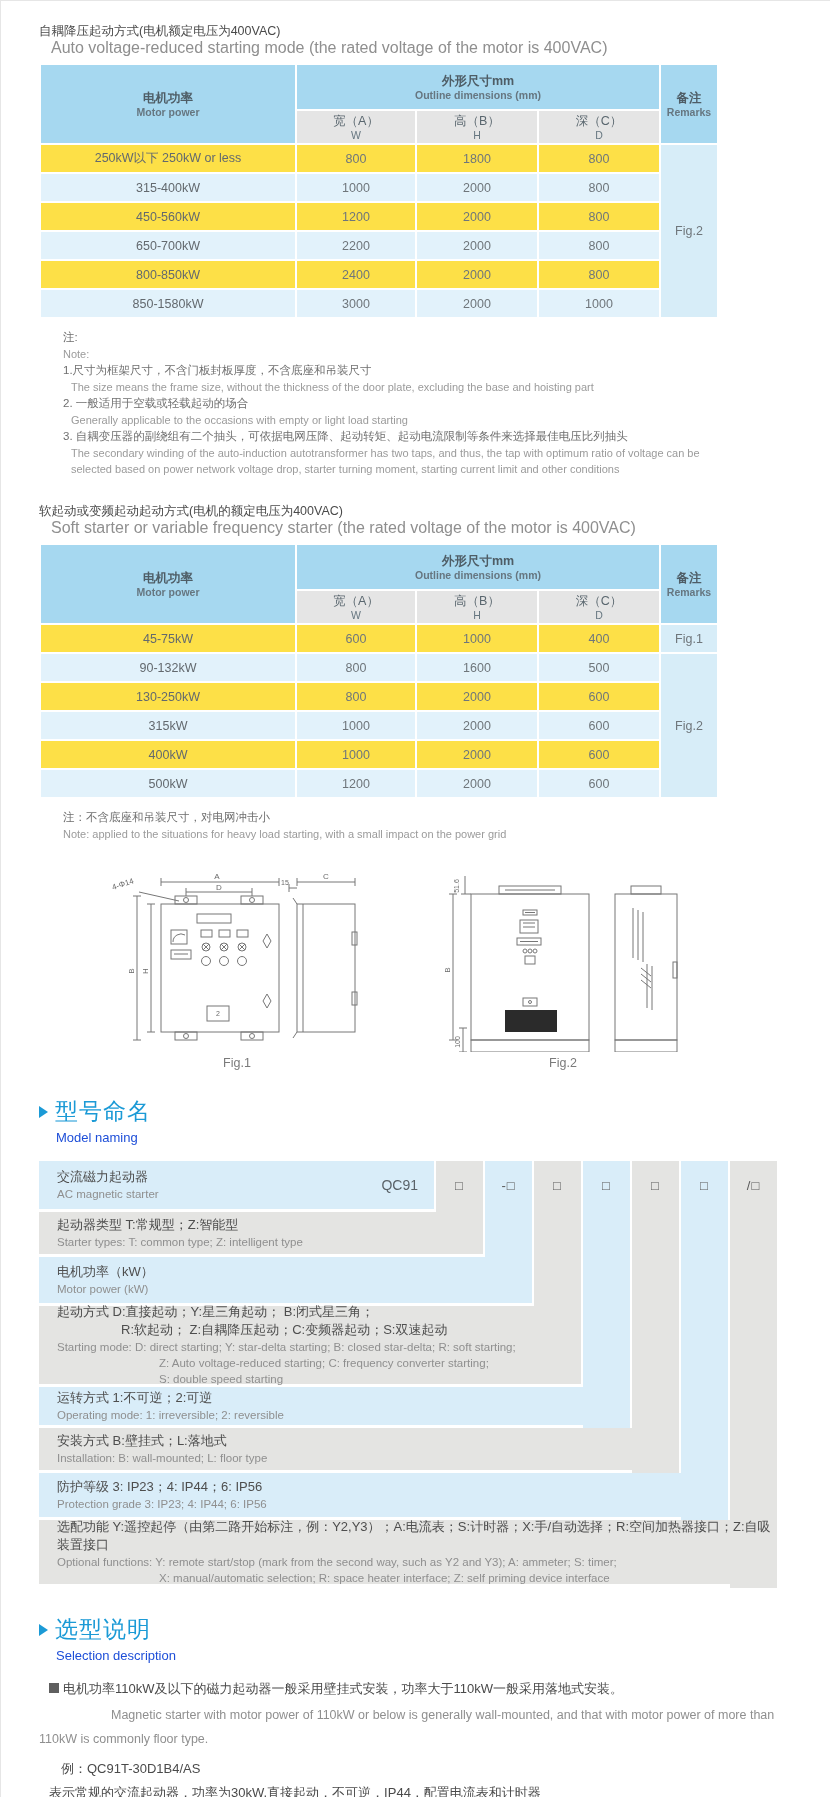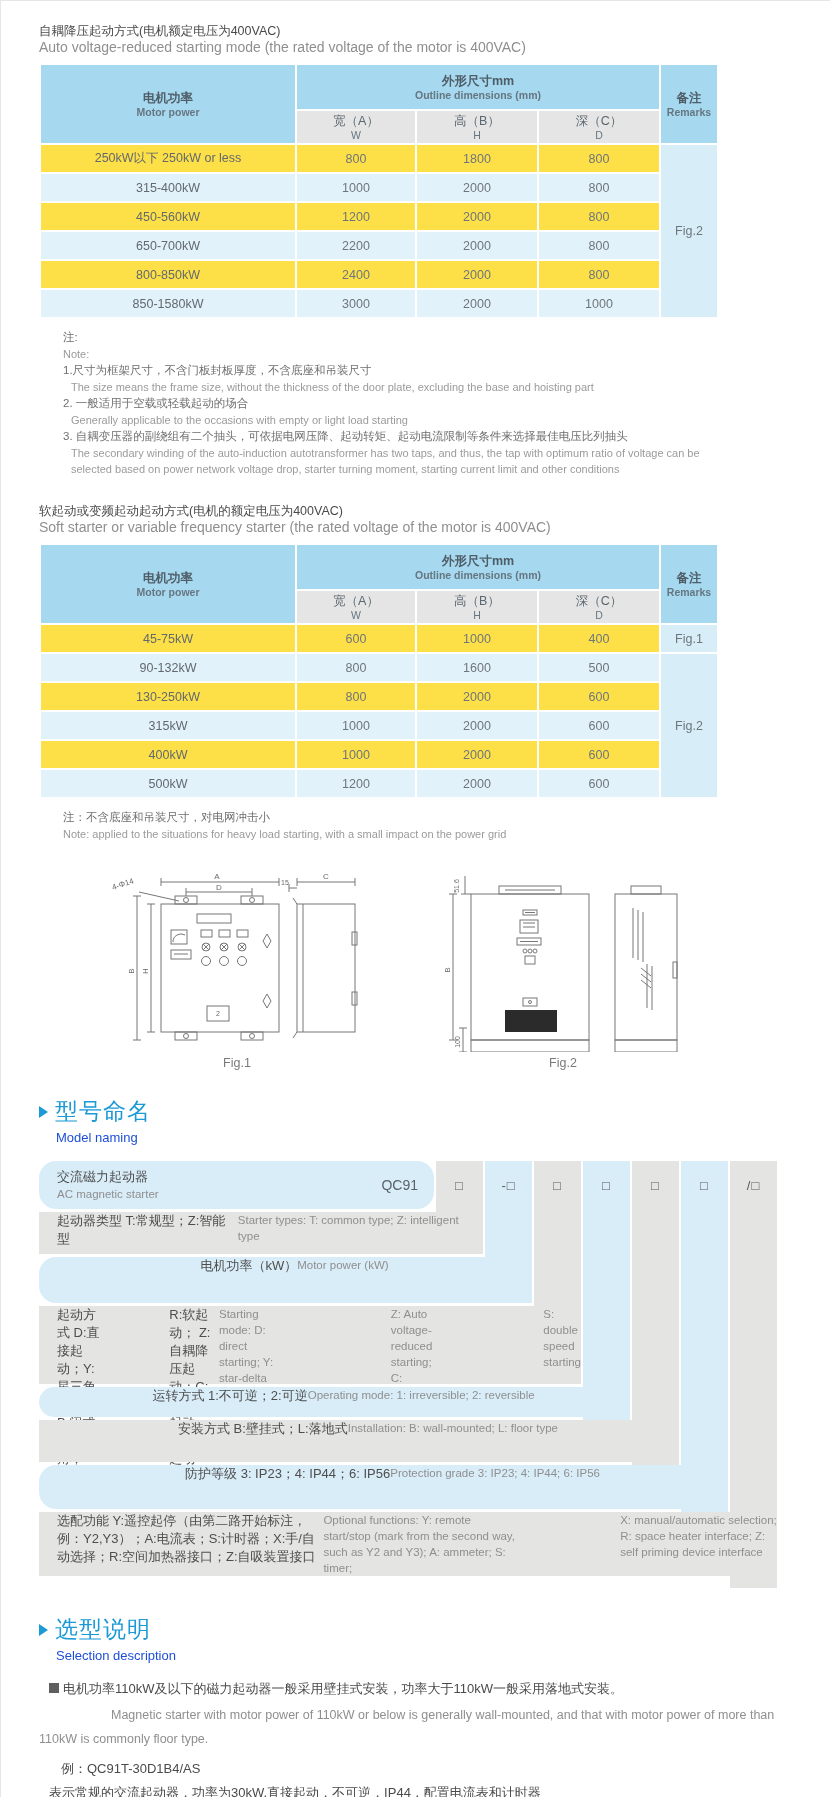--- a/index.html
+++ b/index.html
@@ -3,21 +3,21 @@
 <meta charset="utf-8">
 <style>
   * { margin:0; padding:0; box-sizing:border-box; }
   html,body { background:#fdfdfd; }
   body { font-family:"Liberation Sans","DejaVu Sans",sans-serif; }
   .page { width:830px; height:1797px; background:#fff; position:relative; overflow:hidden;
           border-left:1px solid #e6e6e6; border-top:1px solid #e6e6e6; padding:22px 0 0 38px; }
 
   
   .tbl-title-zh { font-size:12.5px; color:#4a4a4a; line-height:17px; }
-  .tbl-title-en { font-size:14px; color:#8f8f8f; line-height:15px; margin-bottom:8px; }
+  .tbl-title-en { font-size:16px; color:#8f8f8f; line-height:15px; margin-bottom:8px;margin-left:12px; }
 
   
   table.dims { border-collapse:collapse; table-layout:fixed; width:678px; }
   table.dims col.c-power { width:256px; }
   table.dims col.c-w { width:120px; }
   table.dims col.c-h { width:122px; }
   table.dims col.c-d { width:122px; }
   table.dims col.c-r { width:58px; }
   table.dims th, table.dims td { border:2px solid #fff; text-align:center; vertical-align:middle; }
   th.hdr-main { background:#a6d8f0; color:#4e5d66; font-weight:bold; }
@@ -60,23 +60,23 @@
   .s1 { left:397px; height:93px; }
   .s2 { left:446px; height:142px; }
   .s3 { left:495px; height:223px; }
   .s4 { left:544px; height:268px; }
   .s5 { left:593px; height:313px; }
   .s6 { left:642px; height:360px; }
   .s7 { left:691px; height:427px; }
   .mn-rows { position:relative; z-index:1; }
   .mn-row { position:relative; margin-bottom:3px; }
   .r1{height:48px;} .r2{height:42px;} .r3{height:46px;} .r4{height:78px;}
-  .r5{height:30px;} .r6{height:42px;border-radius:7px;} .r7{height:44px;} .r8{height:64px;}
-  .mn-band { height:100%; display:flex; flex-direction:row; justify-content:center; padding-left:18px; }
-  .mn-band.b { background:#d9edf9;border-radius:17px; }
+  .r5{height:38px;} .r6{height:42px;border-radius:7px;} .r7{height:44px;} .r8{height:64px;}
+  .mn-band { height:100%; display:flex; flex-direction:column; justify-content:center; padding-left:18px; }
+  .mn-band.b { background:#d9edf9; }
   .mn-band.g { background:#e4e4e2; }
   .w1{width:395px;} .w2{width:444px;} .w3{width:493px;} .w4{width:542px;}
   .w5{width:591px;} .w6{width:640px;} .w7{width:689px;} .w8{width:738px;}
   .mn-band .zh { font-size:13px; color:#4e4e4e; line-height:18px; }
   .mn-band .en { font-size:11.5px; color:#8f8f8f; line-height:16px; }
   .mn-band .zh.indent { padding-left:64px; }
   .mn-band .en.indent { padding-left:102px; }
   .r1 .mn-band { flex-direction:row; justify-content:space-between; align-items:center; padding-right:16px; }
   .mn-code { font-size:14px; color:#5a6268; }
   .mn-box { position:absolute; top:0; height:48px; width:47px; display:flex; align-items:center; justify-content:center;

